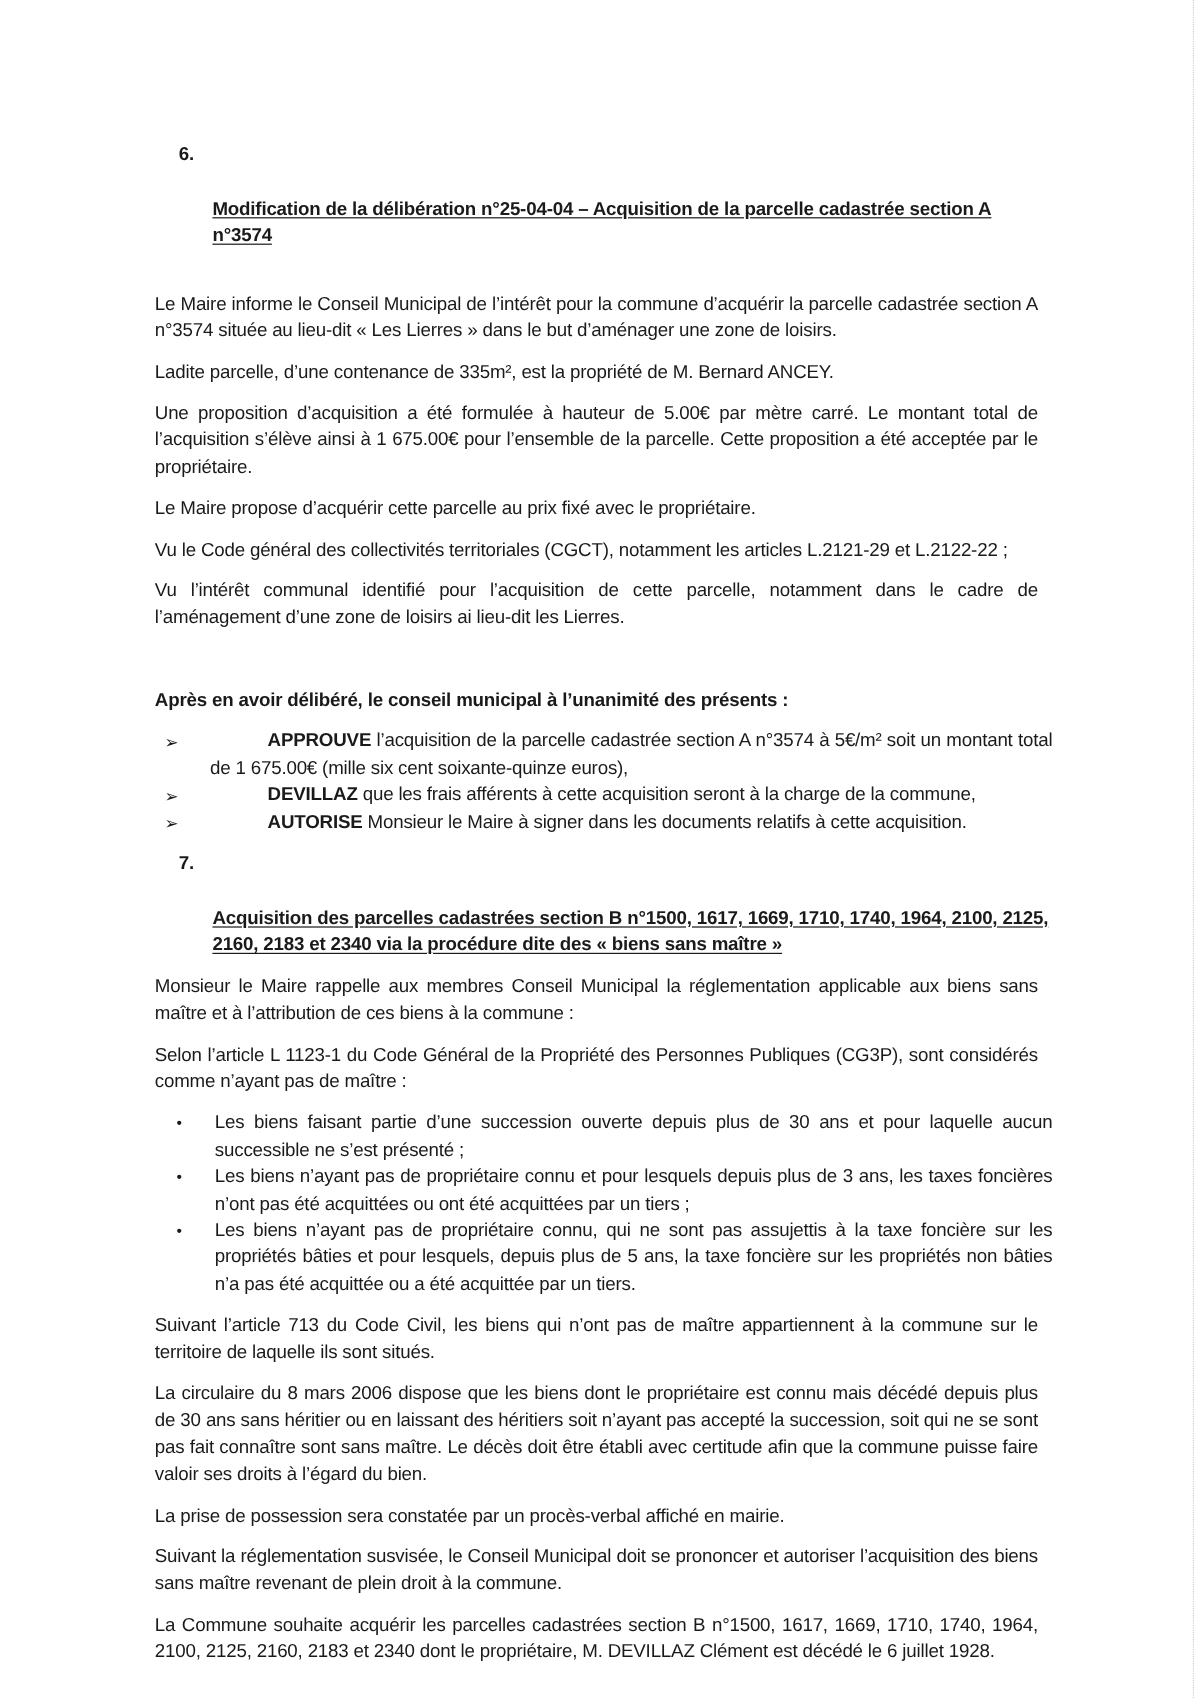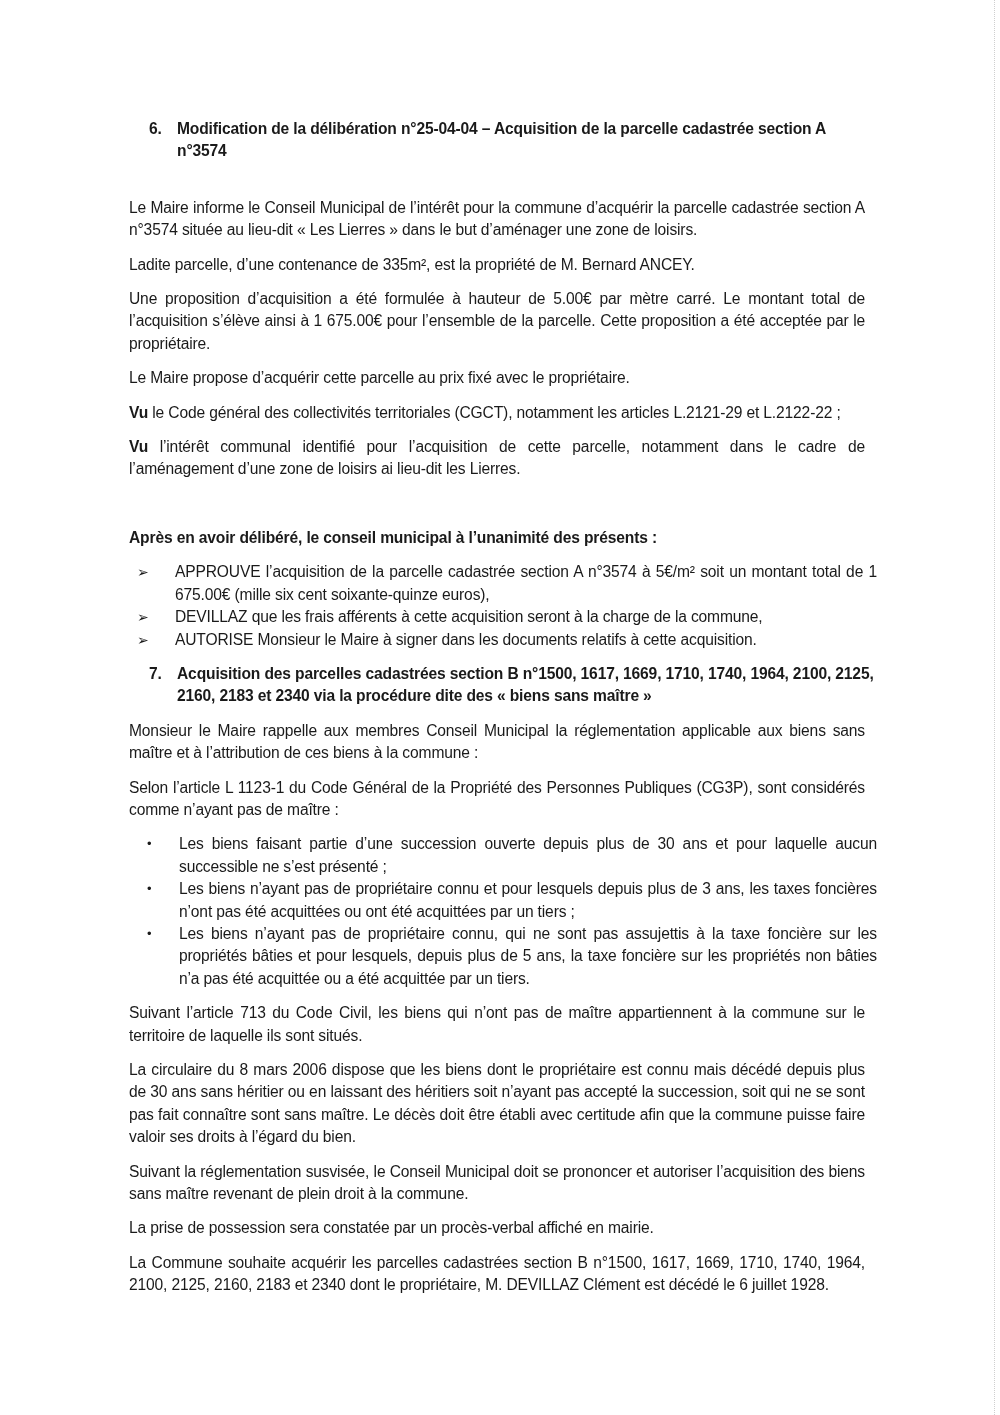--- a/index.html
+++ b/index.html
@@ -35,22 +35,24 @@
     .heading {
       display: flex;
       font-weight: bold;
       margin-left: 32px;
     }
     .heading .num {
       width: 28px;
       flex: none;
     }
     .heading .title {
+      text-decoration: underline;
       text-underline-offset: 2px;
       flex: 1;
+      margin-top: 46px;
     }
     .justify {
       text-align: justify;
     }
     p {
       margin: 12px;
     }
     .gap-h6 { height: 22px; }
     .gap-decision { height: 22px; }
     .decision-intro {
@@ -68,42 +70,43 @@
     ul.arrows .marker {
       width: 38px;
       flex: none;
       font-size: 14px;
     }
     ul.arrows .body {
       flex: 1;
       text-align: justify;
     }
     ul.arrows b {
-      font-weight: normal;
+      font-weight: bold;
+      margin-left: 48px;
     }
     ul.bullets {
       list-style: none;
       margin: 0;
       padding: 0;
     }
     ul.bullets li {
       display: flex;
       margin-left: 30px;
     }
     ul.bullets .marker {
       width: 32px;
       flex: none;
       font-size: 13px;
     }
     ul.bullets .body {
       flex: 1;
       text-align: justify;
     }
     .vu {
-      font-weight: bold;
+      font-weight: normal;
     }
     .gap-h7 { height: 12px; }
   </style>
 </head>
 <body>
 
 <div class="scan-edge"></div>
 
 <div class="page">
 
@@ -161,17 +164,17 @@
       <span class="body">Les biens n’ayant pas de propriétaire connu et pour lesquels depuis plus de 3 ans, les taxes foncières n’ont pas été acquittées ou ont été acquittées par un tiers ;</span>
     </li>
     <li>
       <span class="marker">•</span>
       <span class="body">Les biens n’ayant pas de propriétaire connu, qui ne sont pas assujettis à la taxe foncière sur les propriétés bâties et pour lesquels, depuis plus de 5 ans, la taxe foncière sur les propriétés non bâties n’a pas été acquittée ou a été acquittée par un tiers.</span>
     </li>
   </ul>
 
   <p class="justify">Suivant l’article 713 du Code Civil, les biens qui n’ont pas de maître appartiennent à la commune sur le territoire de laquelle ils sont situés.</p>
   <p class="justify">La circulaire du 8 mars 2006 dispose que les biens dont le propriétaire est connu mais décédé depuis plus de 30 ans sans héritier ou en laissant des héritiers soit n’ayant pas accepté la succession, soit qui ne se sont pas fait connaître sont sans maître. Le décès doit être établi avec certitude afin que la commune puisse faire valoir ses droits à l’égard du bien.</p>
+  <p class="justify">La prise de possession sera constatée par un procès-verbal affiché en mairie.</p>
   <p class="justify">Suivant la réglementation susvisée, le Conseil Municipal doit se prononcer et autoriser l’acquisition des biens sans maître revenant de plein droit à la commune.</p>
-  <p class="justify">La prise de possession sera constatée par un procès-verbal affiché en mairie.</p>
   <p class="justify">La Commune souhaite acquérir les parcelles cadastrées section B n°1500, 1617, 1669, 1710, 1740, 1964, 2100, 2125, 2160, 2183 et 2340 dont le propriétaire, M. DEVILLAZ Clément est décédé le 6 juillet 1928.</p>
 
 </div>
 
 </body></html>

